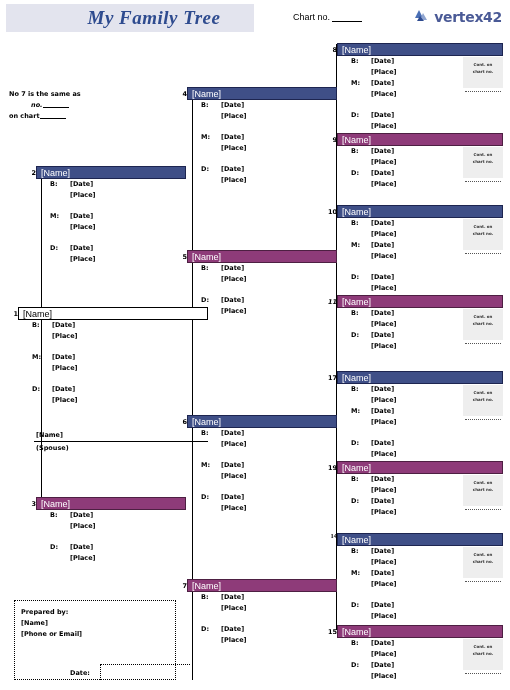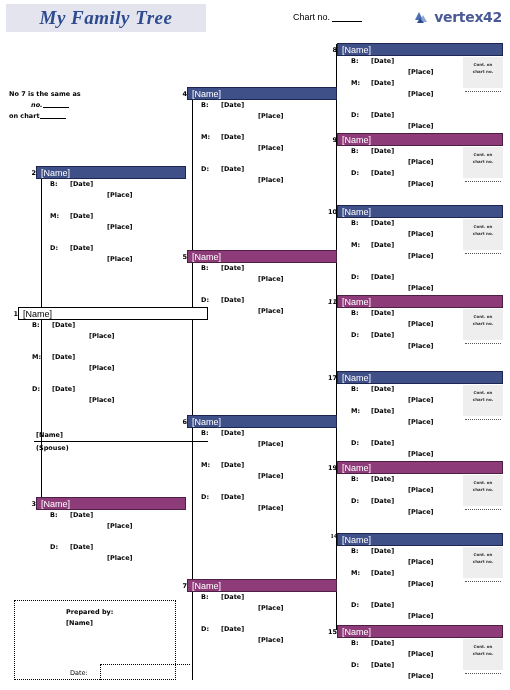--- a/index.html
+++ b/index.html
@@ -10,42 +10,42 @@
     position:relative;
     overflow:hidden;
     -webkit-font-smoothing:none;
   }
   .page{position:absolute;left:0;top:0;width:510px;height:690px;}
 
   
   #title-banner{
     position:absolute;left:6px;top:4px;width:200px;height:28px;
     background:#e3e4ee;
-    display:flex;align-items:center;justify-content:center;
+    display:flex;align-items:center;justify-content:center;padding-left:48px;
   }
   #title-text{
     font-family:"Liberation Serif", serif;
     font-style:italic;font-weight:bold;
     font-size:19px;color:#2e4b8f;letter-spacing:0.5px;
   }
 
   
   #chart-no{
     position:absolute;left:293px;top:12px;
     font-size:9px;color:#000;
   }
   #chart-no .blank{
     display:inline-block;width:30px;border-bottom:1px solid #000;
     margin-left:2px;vertical-align:-2px;height:8px;
   }
 
   
   #logo{
     position:absolute;right:8px;top:9px;
-    display:flex;align-items:center;gap:5px;
+    display:flex;align-items:flex-start;gap:5px;
   }
   #logo-text{
     font-family:"DejaVu Sans", sans-serif;
     font-size:14px;font-weight:bold;color:#4a5a96;letter-spacing:-0.3px;
   }
 
   
   #note-block{
     position:absolute;left:9px;top:89px;
     font-size:6.5px;line-height:11px;color:#000;font-weight:bold;
@@ -67,21 +67,21 @@
   .pbox.female .hdr{background:#8e3b79;border:1px solid #4d1f42;}
   .pbox.self   .hdr{background:#ffffff;color:#000000;border:1px solid #000000;}
   .pbox .body{
     position:relative;
     font-family:"DejaVu Sans", sans-serif;
     font-size:6.5px;font-weight:bold;color:#000;
   }
   .row{position:relative;height:11px;line-height:11px;white-space:nowrap;}
   .row .lbl{position:absolute;left:14px;}
   .row .val{position:absolute;left:34px;}
-  .row.place .val{left:34px;margin-left:37px;}
+  .row.place .val{left:34px;}
   .spacer{height:10px;}
 
   
   .bnum{
     position:absolute;font-size:6.5px;font-weight:bold;color:#000;
     font-family:"DejaVu Sans", sans-serif;
     text-align:right;width:10px;
   }
 
   
@@ -111,24 +111,24 @@
   }
 
   
   #prepared-box{
     position:absolute;left:14px;top:600px;width:162px;height:80px;
     border:1px dotted #000;box-sizing:border-box;
     font-family:"DejaVu Sans", sans-serif;
     font-size:6.5px;font-weight:bold;color:#000;
     padding:6px 0 0 6px;
   }
-  #prepared-box .pl{display:block;line-height:11px;margin-left:45px;}
+  #prepared-box .pl{display:block;line-height:11px;}
   #date-line{
     position:absolute;left:55px;bottom:2px;
-    font-size:6.5px;font-weight:normal;
+    font-size:6.5px;font-weight:bold;
     font-family:"DejaVu Sans", sans-serif;
     text-align:right;
   }
   #date-field{
     position:absolute;left:85px;bottom:-1px;width:90px;height:16px;
     border:1px dotted #000;box-sizing:border-box;border-right:none;border-bottom:none;
   }
 </style>
 </head>
 <body>
@@ -599,17 +599,18 @@
   <div class="bnum" style="left:327px;top:628px;">15</div>
   <div class="cont" style="left:463px;top:639px;">
     <span>Cont. on</span><br>
     <span>chart no.</span>
     <span class="dl"></span>
   </div>
 
   <div id="prepared-box">
     <span class="pl">Prepared by:</span>
     <span class="pl">[Name]</span>
+    <span class="pl">[Phone or Email]</span>
     <span id="date-line">Date:</span>
     <span id="date-field"></span>
   </div>
 
 </div>
 
 </body></html>

